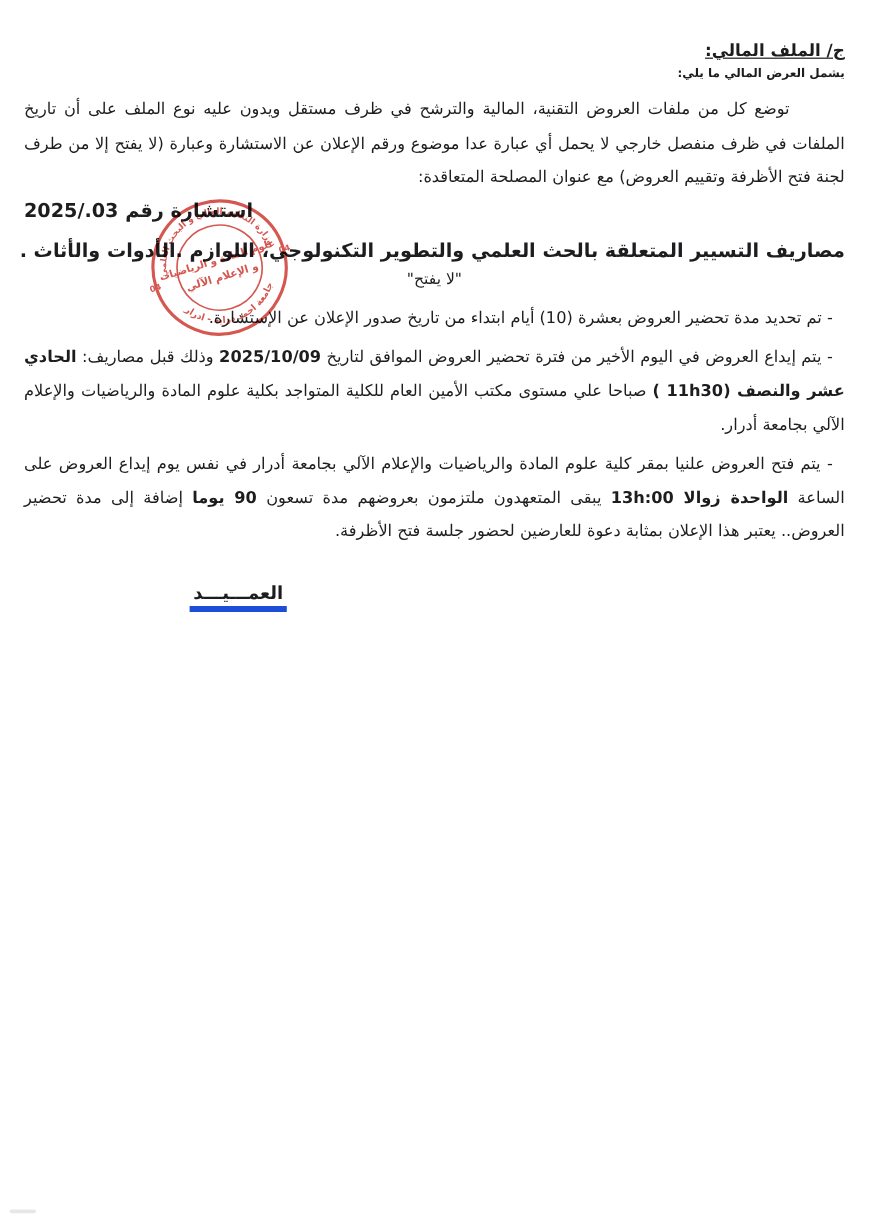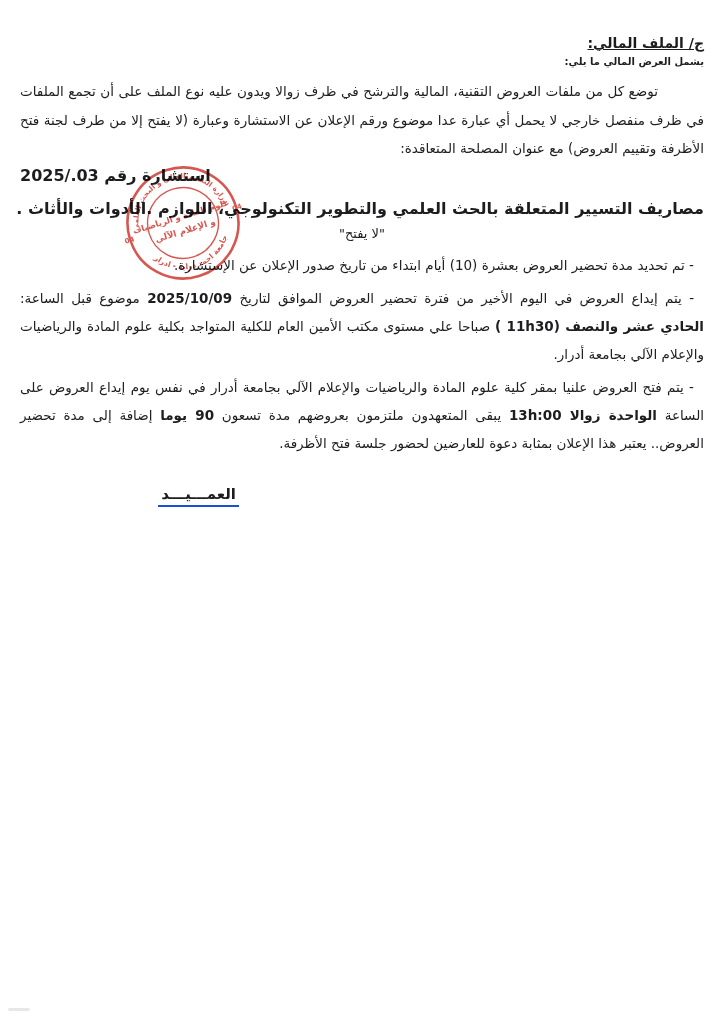--- a/index.html
+++ b/index.html
@@ -33,21 +33,21 @@
     font-size:16px; line-height:24px; white-space:nowrap; letter-spacing:-0.2px;
   }
   .noopen { margin-top:4px; text-align:center; font-size:13px; line-height:18px; }
   .bullet { margin-top:8px; font-size:13.5px; line-height:28px; text-indent:10px; }
   .just { text-align:justify; margin-top:5px; }
   .b { font-weight:bold; }
   .ltr { direction:ltr; unicode-bidi:isolate; }
   .dean {
     margin-top:28px; margin-right:465px; width:fit-content;
     font-size:15px; font-weight:bold; letter-spacing:0.5px;
-    border-bottom:2px solid #1d4ed8; padding:0 3px 2px 3px;
+    border-bottom:5px solid #1d4ed8; padding:0 3px 2px 3px;
   }
   .stamp {
     position:absolute; left:106px; top:146px; width:154px; height:154px;
     transform:rotate(-17deg);
     opacity:0.88; mix-blend-mode:multiply; pointer-events:none;
   }
   .stamp text { font-family:"DejaVu Sans", sans-serif; }
   .scan-artifact {
     position:absolute; left:8px; top:1008px; width:22px; height:3px;
     background:rgba(60,60,60,0.12); border-radius:2px;
@@ -56,31 +56,31 @@
 </head>
 <body>
 
 <div class="page">
 
   <h1 class="sec-heading">ج/ الملف المالي:</h1>
 
   <p class="sec-intro">يشمل العرض المالي ما يلي:</p>
 
 
-  <p class="envelope">توضع كل من ملفات العروض التقنية، المالية والترشح في ظرف زوالا ويدون عليه نوع الملف على أن تجمع الملفات في ظرف منفصل خارجي لا يحمل أي عبارة عدا موضوع ورقم الإعلان عن الاستشارة وعبارة (لا يفتح إلا من طرف لجنة فتح الأظرفة وتقييم العروض) مع عنوان المصلحة المتعاقدة:</p>
+  <p class="envelope">توضع كل من ملفات العروض التقنية، المالية والترشح في ظرف مستقل ويدون عليه نوع الملف على أن تاريخ الملفات في ظرف منفصل خارجي لا يحمل أي عبارة عدا موضوع ورقم الإعلان عن الاستشارة وعبارة (لا يفتح إلا من طرف لجنة فتح الأظرفة وتقييم العروض) مع عنوان المصلحة المتعاقدة:</p>
 
   <p class="consult"><span>استشارة رقم</span> <span class="ltr">2025/.03</span></p>
 
   <p class="subject">مصاريف التسيير المتعلقة بالحث العلمي والتطوير التكنولوجي، اللوازم .الأدوات والأثاث .</p>
 
   <p class="noopen">"لا يفتح"</p>
 
   <p class="bullet"><span>- تم تحديد مدة تحضير العروض بعشرة </span><span class="ltr">(10)</span><span> أيام ابتداء من تاريخ صدور الإعلان عن الإستشارة.</span></p>
 
-  <p class="bullet just"><span>- يتم إيداع العروض في اليوم الأخير من فترة تحضير العروض الموافق لتاريخ </span><span class="ltr b">2025/10/09</span><span> موضوع قبل الساعة: </span><span class="b">الحادي عشر والنصف </span><span class="ltr b">( 11h30)</span><span> صباحا علي مستوى مكتب الأمين العام للكلية المتواجد بكلية علوم المادة والرياضيات والإعلام الآلي بجامعة أدرار.</span></p>
+  <p class="bullet just"><span>- يتم إيداع العروض في اليوم الأخير من فترة تحضير العروض الموافق لتاريخ </span><span class="ltr b">2025/10/09</span><span> وذلك قبل مصاريف: </span><span class="b">الحادي عشر والنصف </span><span class="ltr b">( 11h30)</span><span> صباحا علي مستوى مكتب الأمين العام للكلية المتواجد بكلية علوم المادة والرياضيات والإعلام الآلي بجامعة أدرار.</span></p>
 
   <p class="bullet just"><span>- يتم فتح العروض علنيا بمقر كلية علوم المادة والرياضيات والإعلام الآلي بجامعة أدرار في نفس يوم إيداع العروض على الساعة </span><span class="b">الواحدة زوالا </span><span class="ltr b">13h:00</span><span> يبقى المتعهدون ملتزمون بعروضهم مدة تسعون </span><span class="b">90 يوما</span><span> إضافة إلى مدة تحضير العروض.. يعتبر هذا الإعلان بمثابة دعوة للعارضين لحضور جلسة فتح الأظرفة.</span></p>
 
   <div class="dean">العمـــيـــد</div>
 
   <div class="stamp">
     <svg viewBox="0 0 200 200" width="154" height="154">
       <defs>
         <path id="arcTop" d="M 42 100 A 58 58 0 0 1 158 100" fill="none"></path>
         <path id="arcBottom" d="M 40 100 A 60 60 0 0 0 160 100" fill="none"></path>

